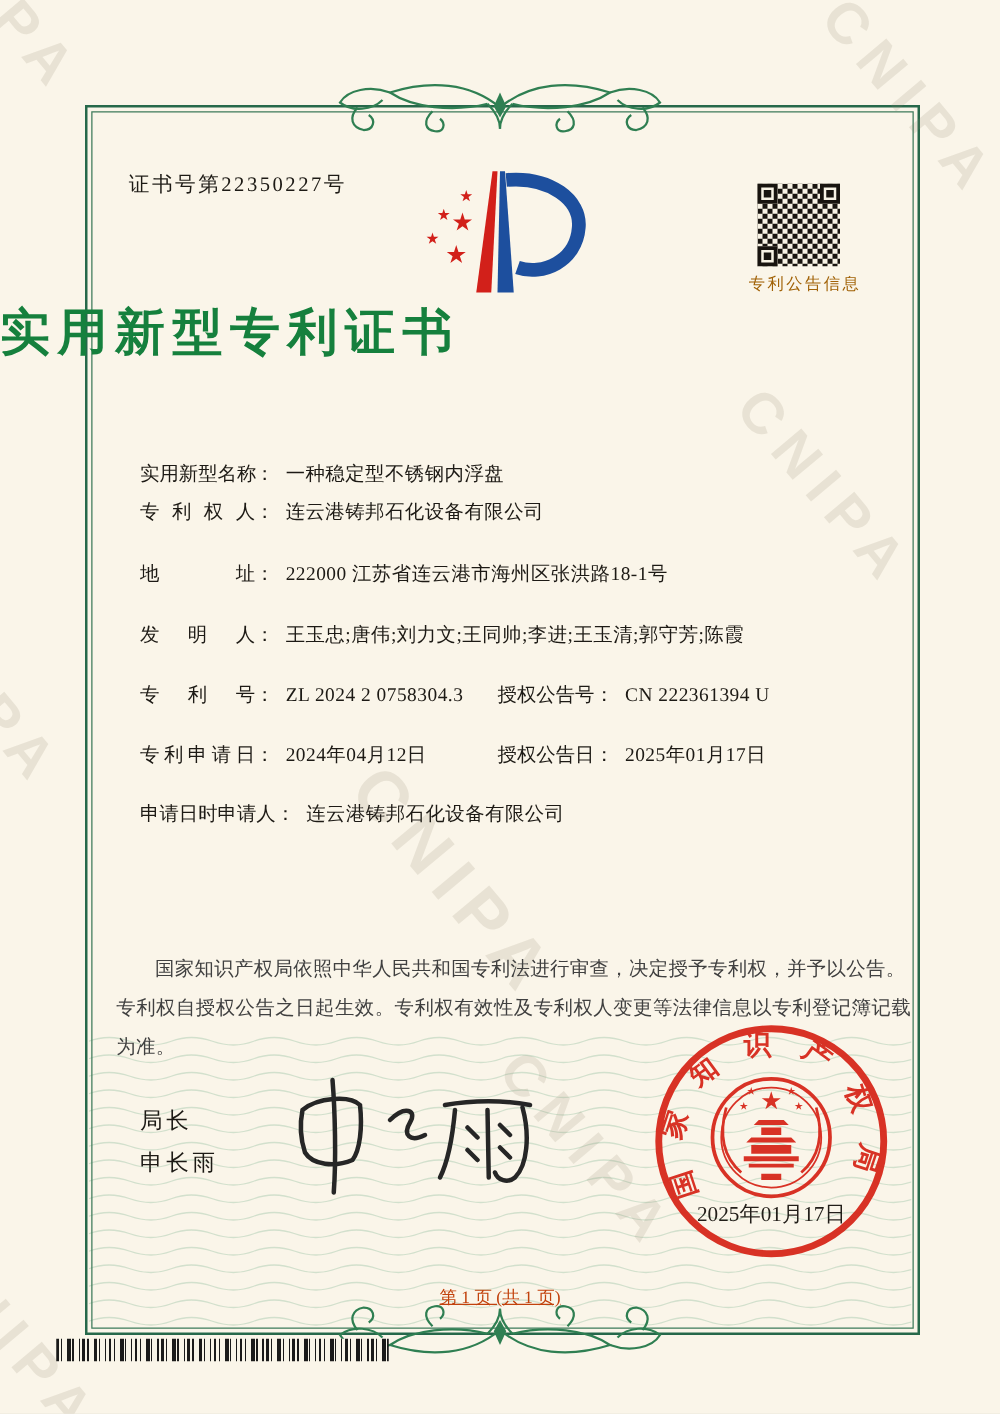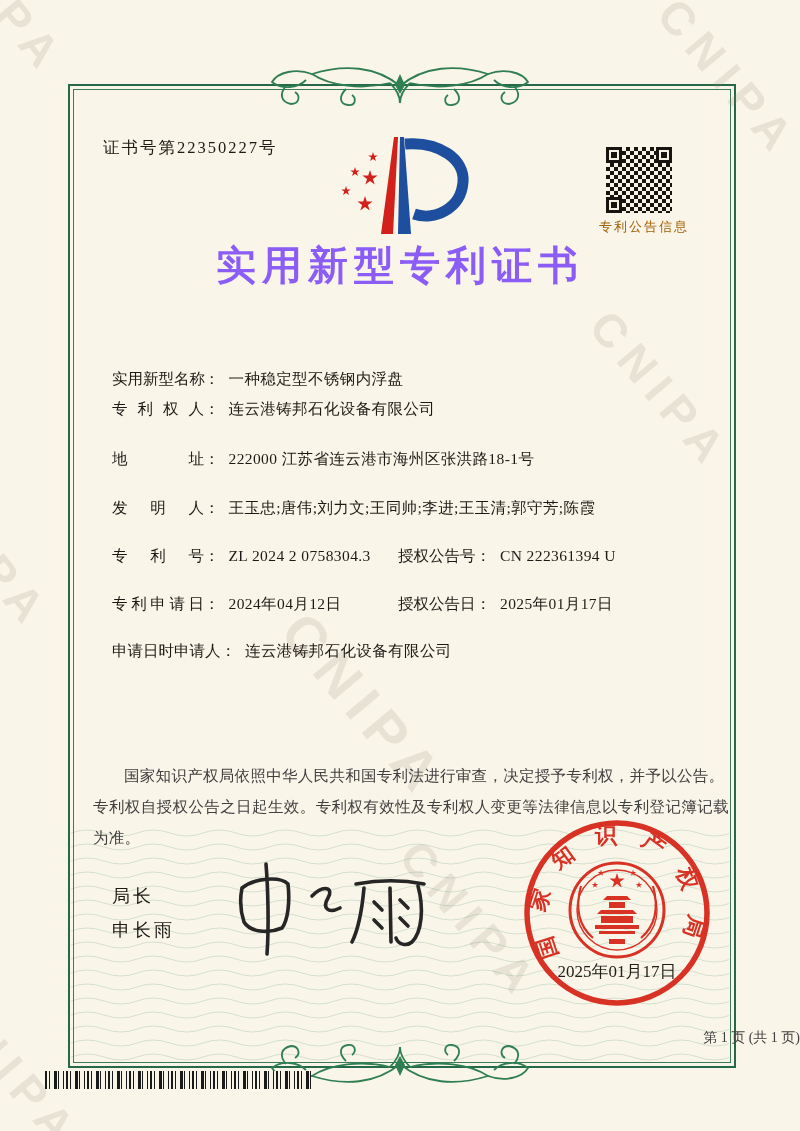--- a/index.html
+++ b/index.html
@@ -32,42 +32,42 @@
   .certno{position:absolute;left:103px;top:137px;font-size:16.5px;letter-spacing:2px;}
   .logo{position:absolute;left:322px;top:134px;}
   .qr{position:absolute;left:606px;top:147px;width:66px;height:66px;
       background:repeating-conic-gradient(#18140f 0 25%,#f7f2e4 0 50%);background-size:8px 8px;}
   .fp{position:absolute;width:16px;height:16px;border:3px solid #18140f;background:#f7f2e4;box-sizing:border-box;}
   .fp::after{content:"";position:absolute;left:2px;top:2px;width:6px;height:6px;background:#18140f;}
   .fp-tl{left:0;top:0;} .fp-tr{right:0;top:0;} .fp-bl{left:0;bottom:0;}
   .qr-caption{position:absolute;left:584px;top:218px;width:120px;text-align:center;
       font-size:13px;letter-spacing:2px;color:#a16207;}
 
-  .title{position:absolute;left:0;top:238px;width:100%;text-align:center;
-      font-size:40px;font-weight:bold;letter-spacing:6px;color:#8b5cf6;}
+  .title{position:absolute;left:0;top:238px;width:100%;
+      font-size:40px;font-weight:bold;letter-spacing:6px;color:#15803d;}
 
   .frow{position:absolute;left:112px;width:625px;font-size:15.5px;white-space:nowrap;}
   .lab{display:inline-block;width:92px;text-align:justify;text-align-last:justify;vertical-align:bottom;}
   .lab2{display:inline-block;}
   .val{margin-left:9px;letter-spacing:.4px;}
   .pair2{position:absolute;left:286px;top:0;}
   .r1{top:333px;margin-top:36px;} .r2{top:399px;} .r3{top:449px;} .r4{top:498px;}
   .r5{top:546px;} .r6{top:594px;} .r7{top:641px;} .r8{top:687px;}
 
   .decl{position:absolute;left:93px;top:760px;width:636px;font-size:15.5px;line-height:31px;
         letter-spacing:.3px;color:#404040;text-align:justify;}
   .decl .ind{text-indent:2em;}
 
   .signer-title{position:absolute;left:112px;top:884px;font-size:18px;letter-spacing:3px;}
   .signer-name{position:absolute;left:112px;top:918px;font-size:18px;letter-spacing:3px;text-align:right;}
   .sig{position:absolute;left:228px;top:858px;}
 
   .seal{position:absolute;left:517px;top:812px;z-index:5;opacity:.95;}
 
-  .footer{position:absolute;left:0;top:1029px;width:100%;text-align:right;font-size:14px;color:#404040;}
+  .footer{position:absolute;left:0;top:1029px;width:100%;text-align:center;font-size:14px;color:#c2410c;text-decoration:underline;}
 
   .barcode{position:absolute;left:45px;top:1071px;width:266px;height:18px;z-index:6;
      background:repeating-linear-gradient(90deg,
         #1a1a1a 0 2px,#f8f4e8 2px 4px,#1a1a1a 4px 5px,#f8f4e8 5px 9px,
         #1a1a1a 9px 12px,#f8f4e8 12px 13px,#1a1a1a 13px 14px,#f8f4e8 14px 18px,
         #1a1a1a 18px 19px,#f8f4e8 19px 21px);}
 </style>
 </head>
 <body>
 

